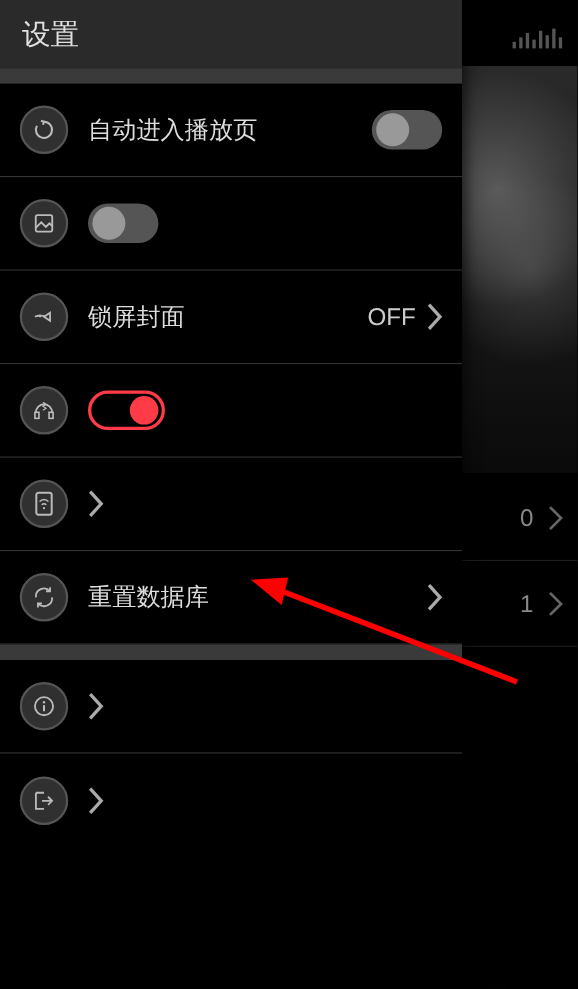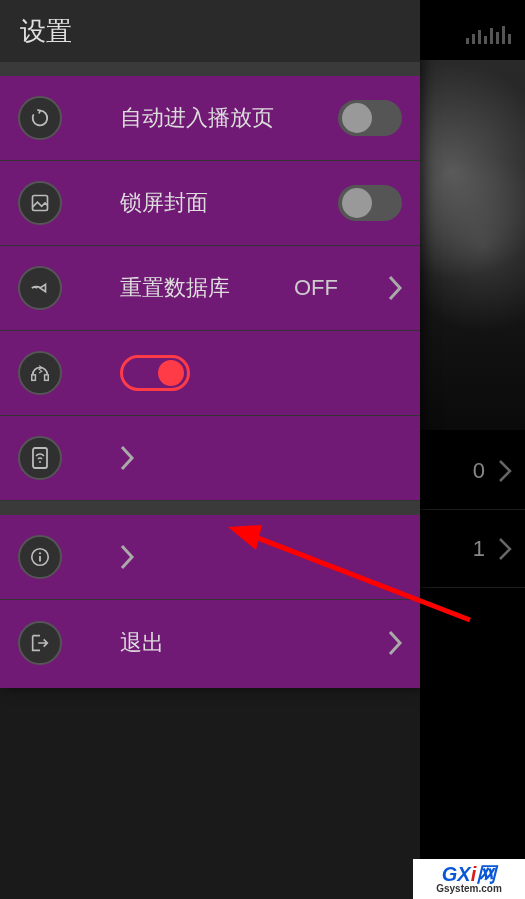--- a/index.html
+++ b/index.html
@@ -17,25 +17,25 @@
   }
   .bg-row { position: absolute; right: 0; width: 105px; height: 78px; display: flex; align-items: center; justify-content: flex-end; padding-right: 14px; border-bottom: 1px solid #1e1e1e; }
   .bg-row .cnt { color: #888; font-size: 22px; margin-right: 14px; }
   .bg-chevron { color: #666; }
   .watermark { position: absolute; bottom: 0; right: 0; width: 112px; height: 40px; background: #fff; display: flex; flex-direction: column; align-items: center; justify-content: center; font-weight: bold; line-height: 1; }
   .watermark .t1 { font-size: 20px; font-style: italic; }
   .watermark .t1 .g1 { color: #0a58d8; }
   .watermark .t1 .g2 { color: #d81b1b; }
   .watermark .t2 { font-size: 10px; color: #333; }
   
-  .panel { position: absolute; top: 0; left: 0; width: 420px; height: 688px; background: #701a75; box-shadow: 4px 0 12px rgba(0,0,0,0.6); z-index: 5; }
+  .panel { position: absolute; top: 0; left: 0; width: 420px; height: 899px; background: #000000; box-shadow: 4px 0 12px rgba(0,0,0,0.6); z-index: 5; }
   .panel-header { height: 62px; display: flex; align-items: center; padding: 0 20px; background: #2a2a2a; }
   .panel-title { color: #e0e0e0; font-size: 26px; font-weight: 400; }
   .group-gap { height: 14px; background: #3a3a3a; }
-  .row { display: flex; align-items: center; height: 85px; padding: 0 18px; border-bottom: 1px solid #333; gap: 40px; }
+  .row { display: flex; align-items: center; height: 85px; padding: 0 18px; border-bottom: 1px solid #333; }
   .row:last-child { border-bottom: none; }
   .icon-wrap { width: 44px; height: 44px; border-radius: 50%; background: #303030; border: 2px solid #555; display: flex; align-items: center; justify-content: center; color: #bbb; flex-shrink: 0; margin-right: 18px; }
   .row-label { flex: 1; color: #ddd; font-size: 22px; }
   .row-value { color: #ccc; font-size: 22px; margin-right: 10px; }
   .chev { color: #aaa; flex-shrink: 0; }
   .toggle { position: relative; width: 64px; height: 36px; border-radius: 18px; background: #555; flex-shrink: 0; }
   .toggle .knob { position: absolute; top: 3px; left: 4px; width: 30px; height: 30px; border-radius: 50%; background: #999; transition: none; }
   .toggle.on { background: transparent; border: 3px solid #ff3b47; width: 70px; height: 36px; }
   .toggle.on .knob { background: #ff3b47; width: 26px; height: 26px; top: 2px; left: auto; right: 3px; }
   
@@ -66,24 +66,20 @@
         </svg>
     </div>
     <div class="bg-row" style="top:510px">
       <span class="cnt">1</span>
       <svg class="bg-chevron" width="12" height="22" viewBox="0 0 12 22">
           <path d="M1 1 L11 11 L1 21" stroke="#666" stroke-width="2.5" fill="none"></path>
         </svg>
     </div>
   </div>
 
-  <div class="watermark">
-    <div class="t1"><span class="g1">GX</span><span class="g2">i</span><span class="g1">网</span></div>
-    <div class="t2">Gsystem.com</div>
-  </div>
 
   <div class="panel">
     <div class="panel-header">
       <div class="panel-title">设置</div>
     </div>
     <div class="group-gap"></div>
 
     <div class="row">
       <div class="icon-wrap">
         <svg width="22" height="22" viewBox="0 0 24 24">
@@ -97,33 +93,32 @@
         </div>
     </div>
 
     <div class="row">
       <div class="icon-wrap">
         <svg width="20" height="20" viewBox="0 0 24 24">
             <rect x="3" y="3" width="18" height="18" rx="2" stroke="#bbb" stroke-width="2" fill="none"></rect>
             <path d="M3 17 L9 11 L14 16 L18 12 L21 15" stroke="#bbb" stroke-width="2" fill="none"></path>
           </svg>
       </div>
-      <div class="row-label">锁屏封面</div>
       <div class="toggle">
           <div class="knob"></div>
         </div>
     </div>
 
     <div class="row">
       <div class="icon-wrap">
         <svg width="22" height="22" viewBox="0 0 24 24">
             <path d="M3 12 A6 6 0 0 1 9 12 M3 12 A10 10 0 0 1 13 12 M18 8 L12 12 L18 16 Z" stroke="#bbb" stroke-width="1.8" fill="none"></path>
           </svg>
       </div>
-      <div class="row-label">重置数据库</div>
+      <div class="row-label">锁屏封面</div>
       <div class="row-value">OFF</div>
       <svg class="chev" width="14" height="26" viewBox="0 0 14 26">
           <path d="M2 2 L12 13 L2 24" stroke="#aaa" stroke-width="3" fill="none"></path>
         </svg>
     </div>
 
 
     <div class="row">
       <div class="icon-wrap">
         <svg width="22" height="22" viewBox="0 0 24 24">
@@ -144,20 +139,32 @@
             <rect x="3" y="2" width="14" height="20" rx="2" stroke="#bbb" stroke-width="1.8" fill="none"></rect>
             <path d="M6 10 A5 5 0 0 1 14 10 M8 13 A2.5 2.5 0 0 1 12 13" stroke="#bbb" stroke-width="1.4" fill="none"></path>
             <circle cx="10" cy="16" r="1" fill="#bbb"></circle>
           </svg>
       </div>
       <svg class="chev" width="14" height="26" viewBox="0 0 14 26">
           <path d="M2 2 L12 13 L2 24" stroke="#aaa" stroke-width="3" fill="none"></path>
         </svg>
     </div>
 
+    <div class="row">
+      <div class="icon-wrap">
+        <svg width="22" height="22" viewBox="0 0 24 24">
+            <path d="M20 12 A8 8 0 0 1 6 18 M4 12 A8 8 0 0 1 18 6" stroke="#bbb" stroke-width="1.8" fill="none"></path>
+            <path d="M18 2 L18 6 L14 6 M6 22 L6 18 L10 18" stroke="#bbb" stroke-width="1.8" fill="none"></path>
+          </svg>
+      </div>
+      <div class="row-label">重置数据库</div>
+      <svg class="chev" width="14" height="26" viewBox="0 0 14 26">
+          <path d="M2 2 L12 13 L2 24" stroke="#aaa" stroke-width="3" fill="none"></path>
+        </svg>
+    </div>
 
     <div class="group-gap"></div>
 
     <div class="row">
       <div class="icon-wrap">
         <svg width="22" height="22" viewBox="0 0 24 24">
             <circle cx="12" cy="12" r="9" stroke="#bbb" stroke-width="1.8" fill="none"></circle>
             <circle cx="12" cy="8" r="1.2" fill="#bbb"></circle>
             <path d="M12 11 L12 17" stroke="#bbb" stroke-width="2"></path>
           </svg>
@@ -166,21 +173,20 @@
           <path d="M2 2 L12 13 L2 24" stroke="#aaa" stroke-width="3" fill="none"></path>
         </svg>
     </div>
 
     <div class="row">
       <div class="icon-wrap">
         <svg width="22" height="22" viewBox="0 0 24 24">
             <path d="M4 4 L4 20 L12 20 M4 4 L12 4 M10 12 L20 12 M16 8 L20 12 L16 16" stroke="#bbb" stroke-width="1.8" fill="none"></path>
           </svg>
       </div>
-      <div class="row-label">退出</div>
       <svg class="chev" width="14" height="26" viewBox="0 0 14 26">
           <path d="M2 2 L12 13 L2 24" stroke="#aaa" stroke-width="3" fill="none"></path>
         </svg>
     </div>
 
   </div>
 
   <svg class="arrow-svg" width="525" height="899">
     <line x1="470" y1="620" x2="250" y2="535" stroke="#ff0000" stroke-width="5"></line>
     <polygon points="228,527 262,525 256,550" fill="#ff0000"></polygon>

